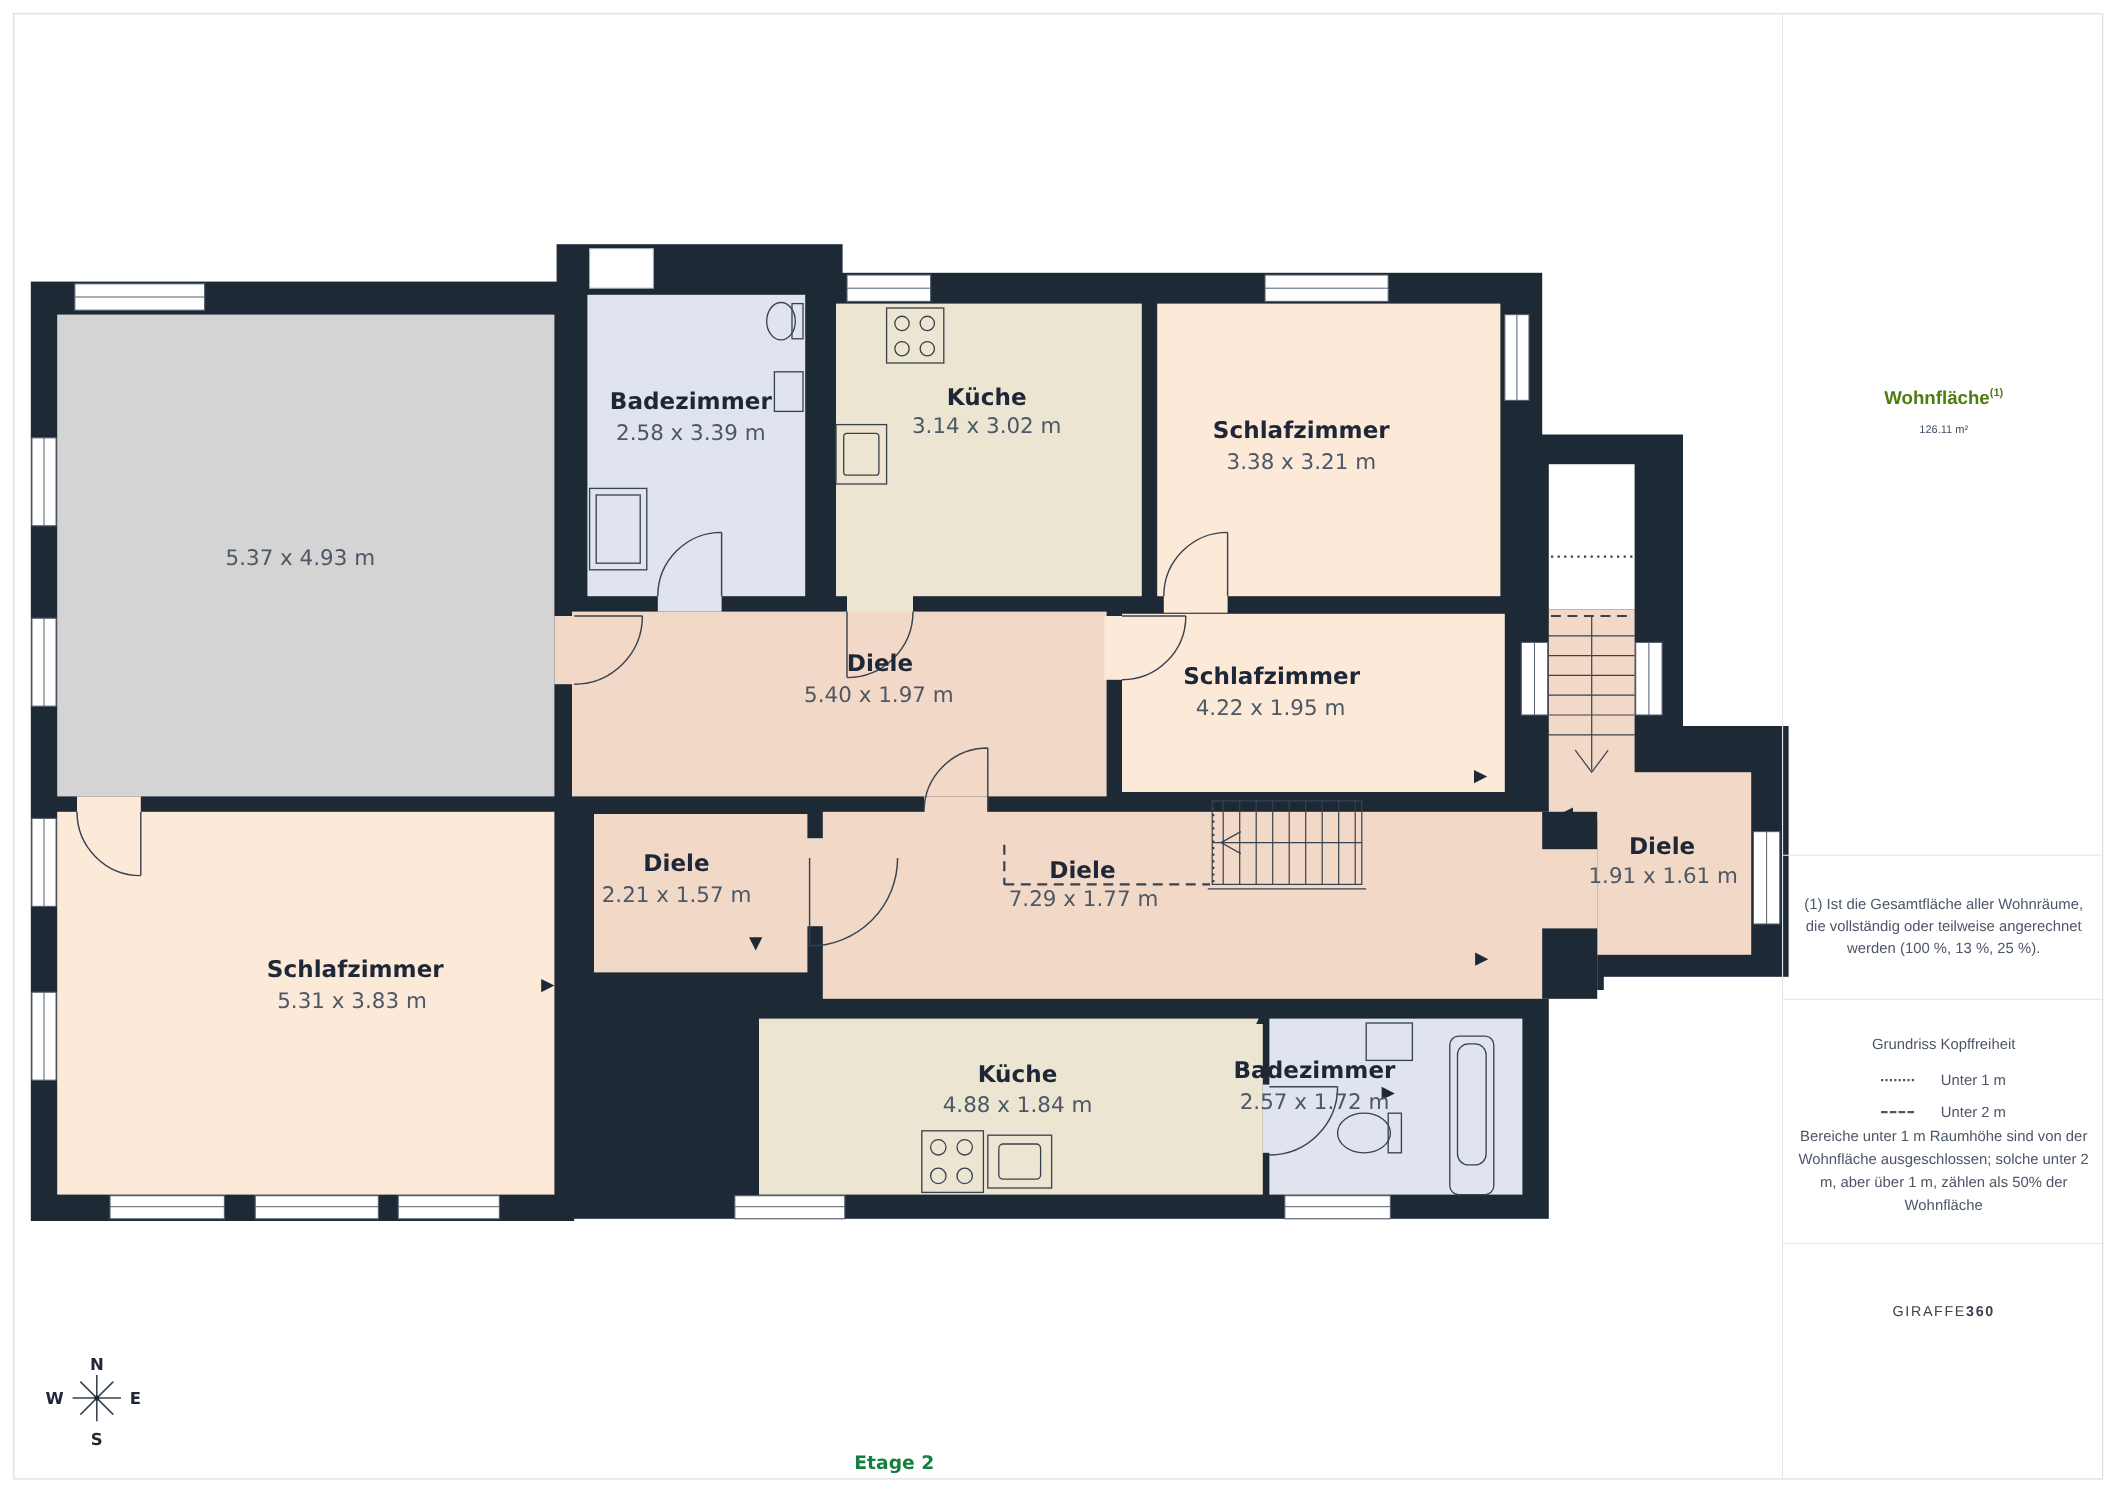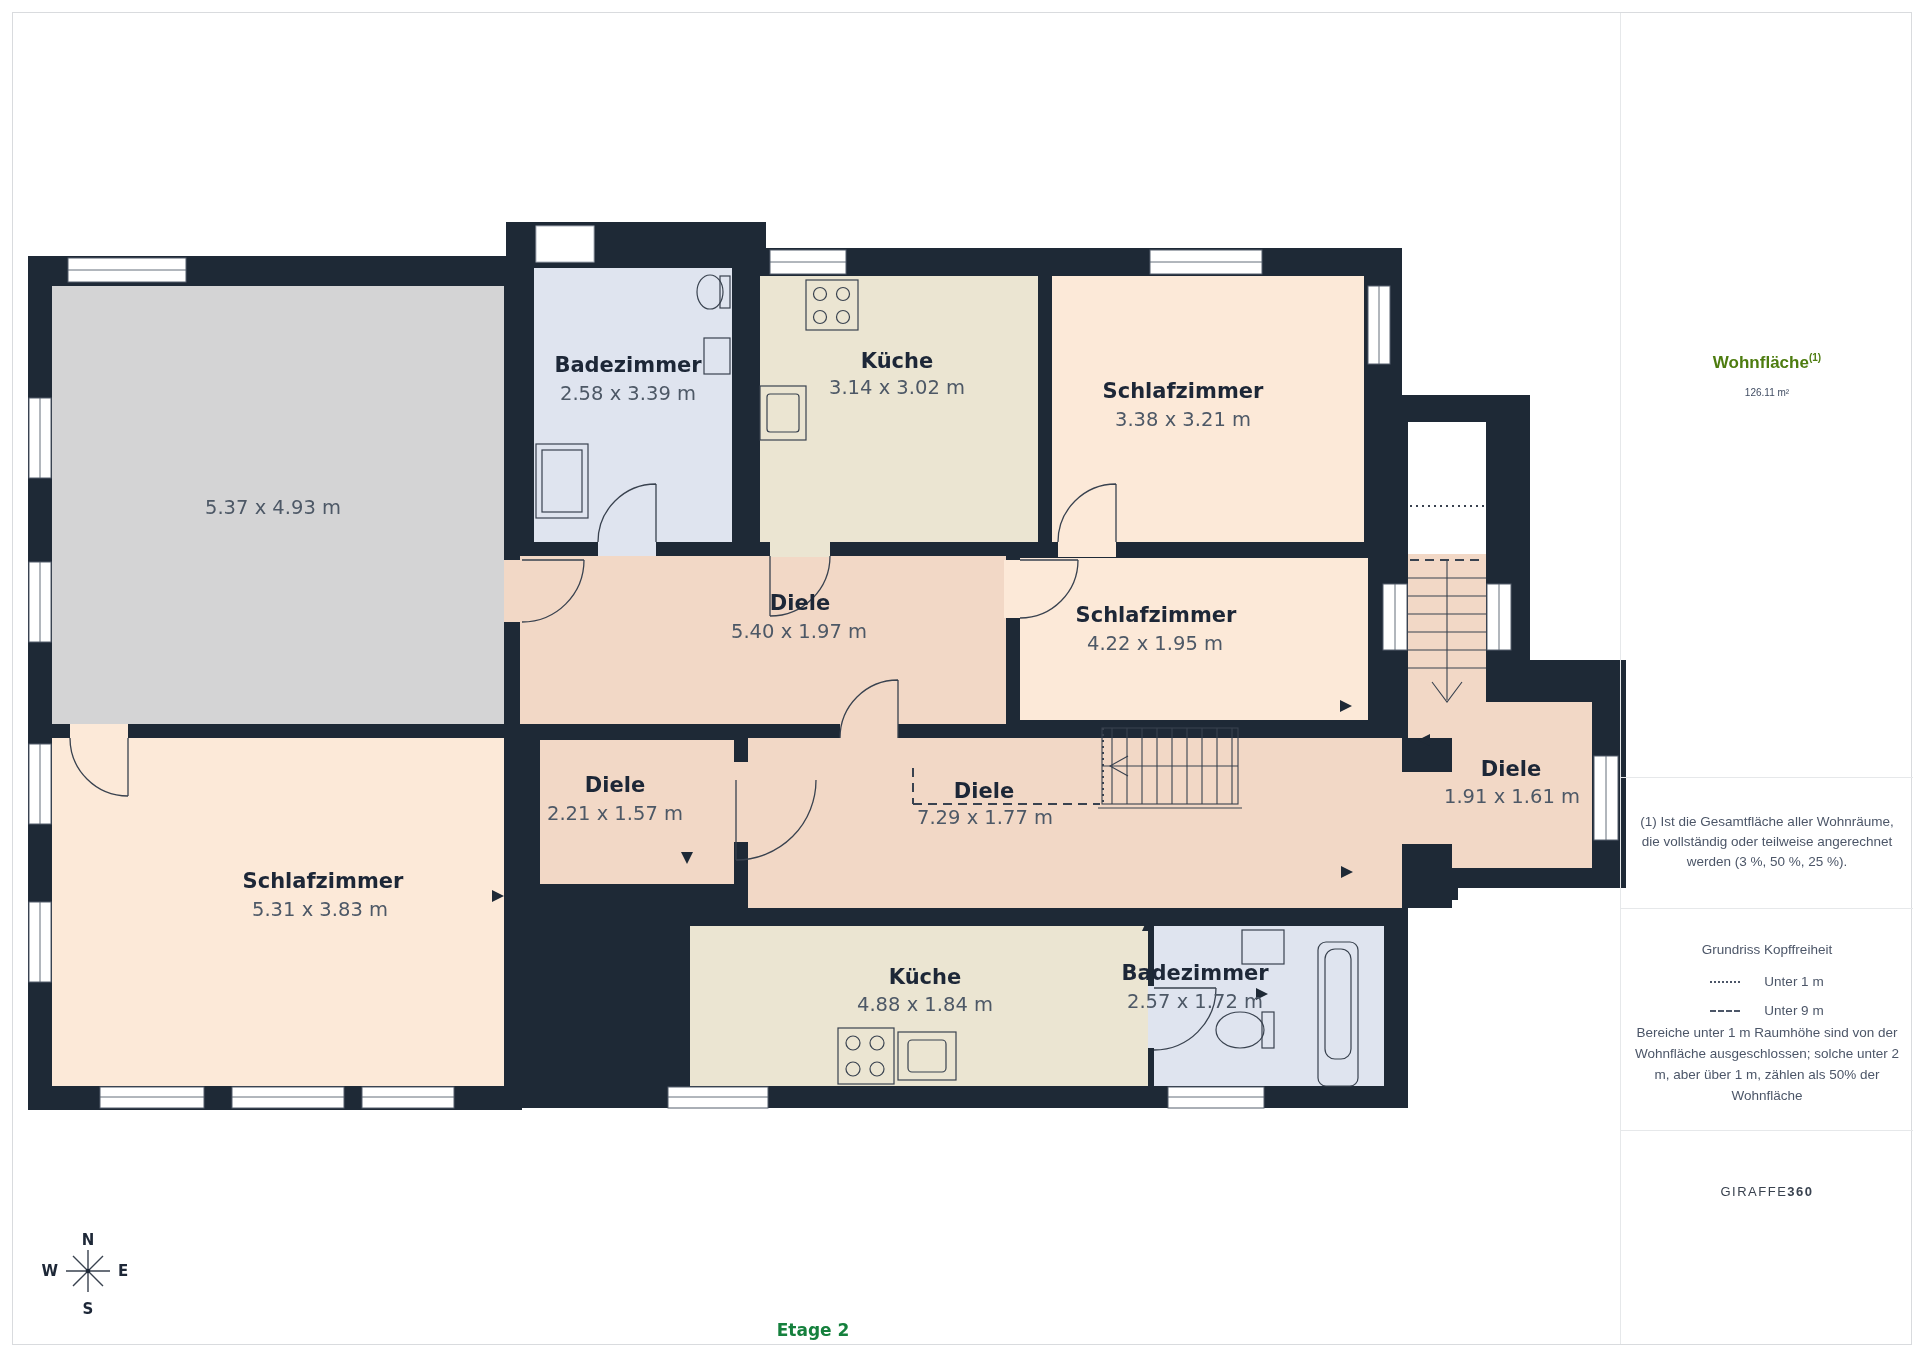--- a/index.html
+++ b/index.html
@@ -214,32 +214,32 @@
   <div class="hdiv" style="top:777px"></div>
   <div class="hdiv" style="top:908px"></div>
   <div class="hdiv" style="top:1130px"></div>
 
   <div class="sb" style="top:352px">
     <div class="sb-area-title"><span>Wohnfläche</span><sup>(1)</sup></div>
     <div class="sb-area-value">126.11 m²</div>
   </div>
 
   <div class="sb" style="top:812px">
-    <div class="sb-par sb-inner">(1) Ist die Gesamtfläche aller Wohnräume, die vollständig oder teilweise angerechnet werden (3 %, 50 %, 25 %).</div>
+    <div class="sb-par sb-inner">(1) Ist die Gesamtfläche aller Wohnräume, die vollständig oder teilweise angerechnet werden (100 %, 13 %, 25 %).</div>
   </div>
 
   <div class="sb" style="top:940px">
     <div class="sb-par">Grundriss Kopffreiheit</div>
     <div class="legend-row">
       <span class="sample dotted"></span>
       <span>Unter 1 m</span>
     </div>
     <div class="legend-row">
       <span class="sample dashed"></span>
-      <span>Unter 9 m</span>
+      <span>Unter 2 m</span>
     </div>
     <div class="sb-par sb-inner" style="margin-top:4px;line-height:21px">Bereiche unter 1 m Raumhöhe sind von der Wohnfläche ausgeschlossen; solche unter 2 m, aber über 1 m, zählen als 50% der Wohnfläche</div>
   </div>
 
   <div class="sb" style="top:1158px">
     <div class="brand">
       <span class="brand-a">GIRAFFE</span><span class="brand-b">360</span>
     </div>
   </div>
 </div>

